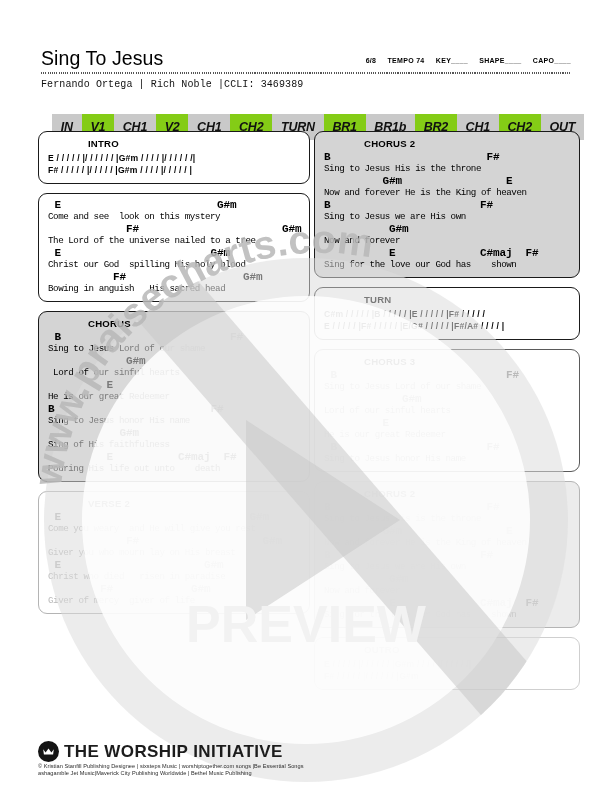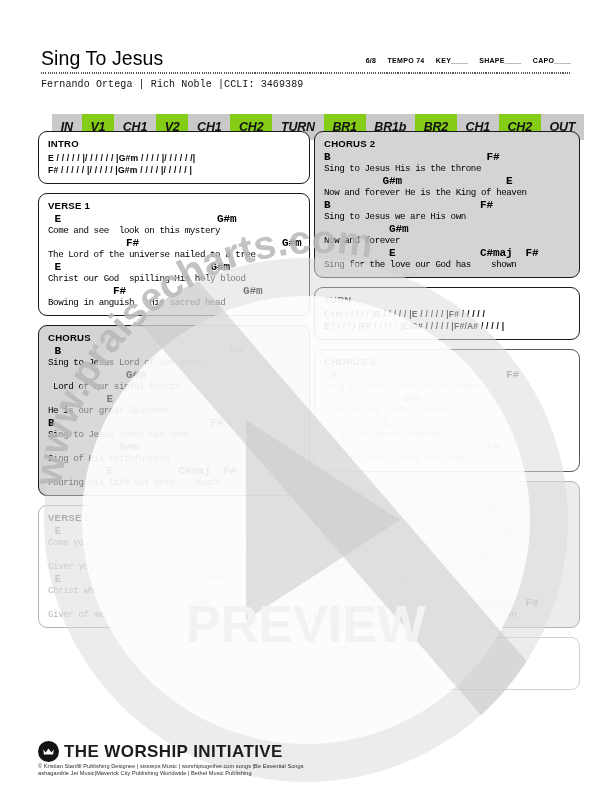--- a/index.html
+++ b/index.html
@@ -60,21 +60,21 @@
   .section {
     border: 1.1px solid #1a1a1a;
     border-radius: 9px;
     padding: 6px 9px 7px 9px;
     margin-bottom: 9px;
     background: #ffffff;
   }
   .section.shaded { background: #d4d4d4; }
   .section-title {
     font-size: 9.6px; font-weight: bold; letter-spacing: .2px;
-    margin-bottom: 3px; color: #000;
+    margin-bottom: 3px; color: #000; margin-left: 40px;
   }
   .mono-line {
     font-family: "Liberation Sans", sans-serif;
     font-size: 8.6px; font-weight: bold;
     letter-spacing: .2px; white-space: pre;
     line-height: 12px; color: #000;
   }
   .chord-line {
     font-size: 11px; font-weight: bold; white-space: pre;
     line-height: 10.5px; color: #000;
@@ -158,21 +158,20 @@
 
 <div id="col-left">
 
   <div class="section">
     <div class="section-title">INTRO</div>
     <div class="mono-line">E / / / / / |/ / / / / / |G#m / / / / |/ / / / / /|</div>
     <div class="mono-line">F# / / / / / |/ / / / / |G#m / / / / |/ / / / / |</div>
   </div>
 
   <div class="section">
-    <div class="section-title">VERSE 1</div>
     <div>
         <div class="chord-line"> E                        G#m</div>
         <div class="lyric-line">Come and see  look on this mystery</div>
         <div class="chord-line">            F#                      G#m</div>
         <div class="lyric-line">The Lord of the universe nailed to a tree</div>
         <div class="chord-line"> E                       G#m</div>
         <div class="lyric-line">Christ our God  spilling His holy blood</div>
         <div class="chord-line">          F#                  G#m</div>
         <div class="lyric-line last">Bowing in anguish   His sacred head</div>
       </div>

